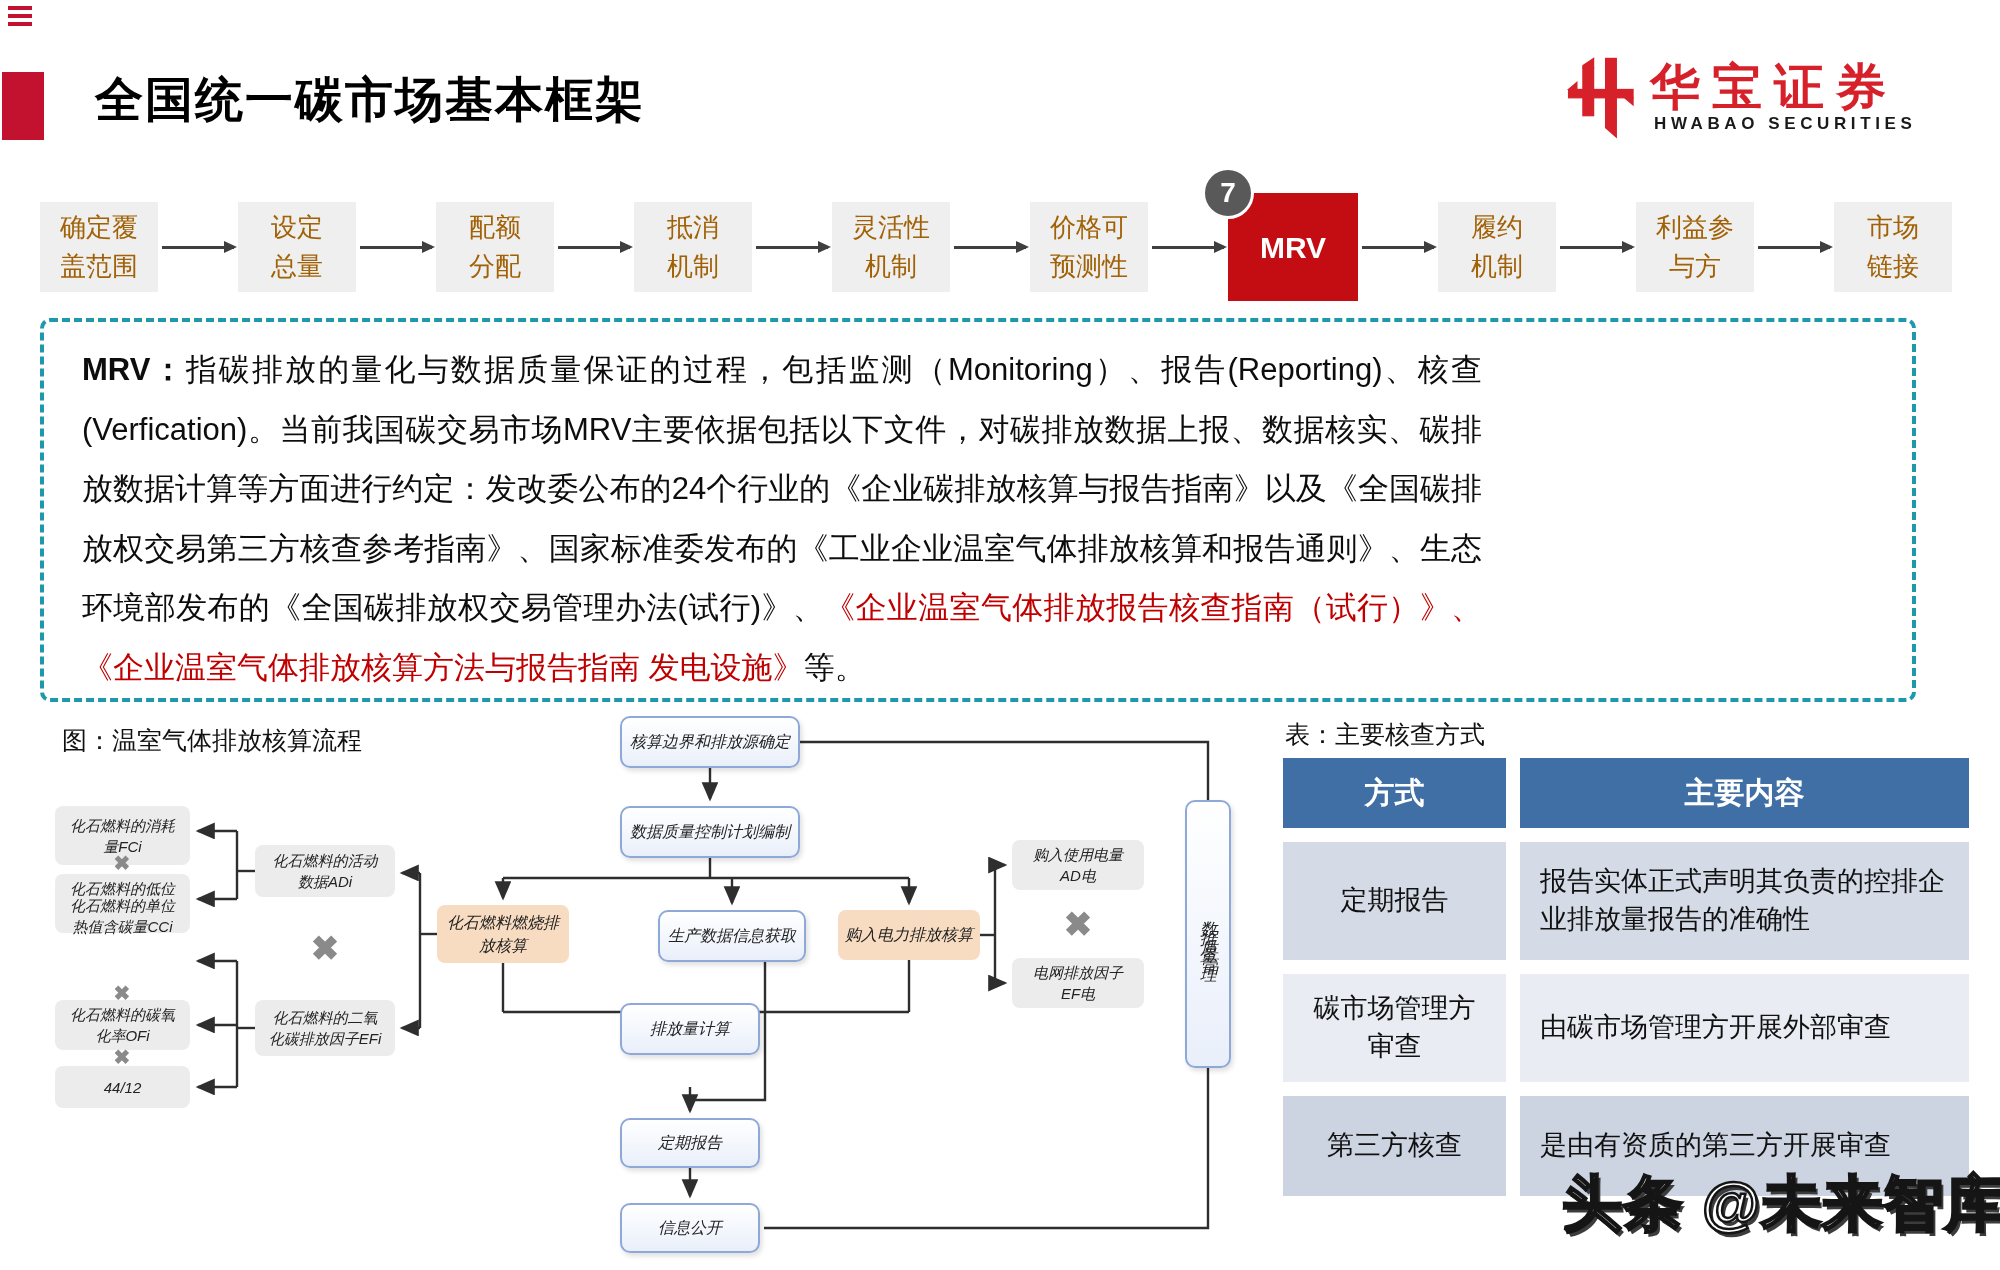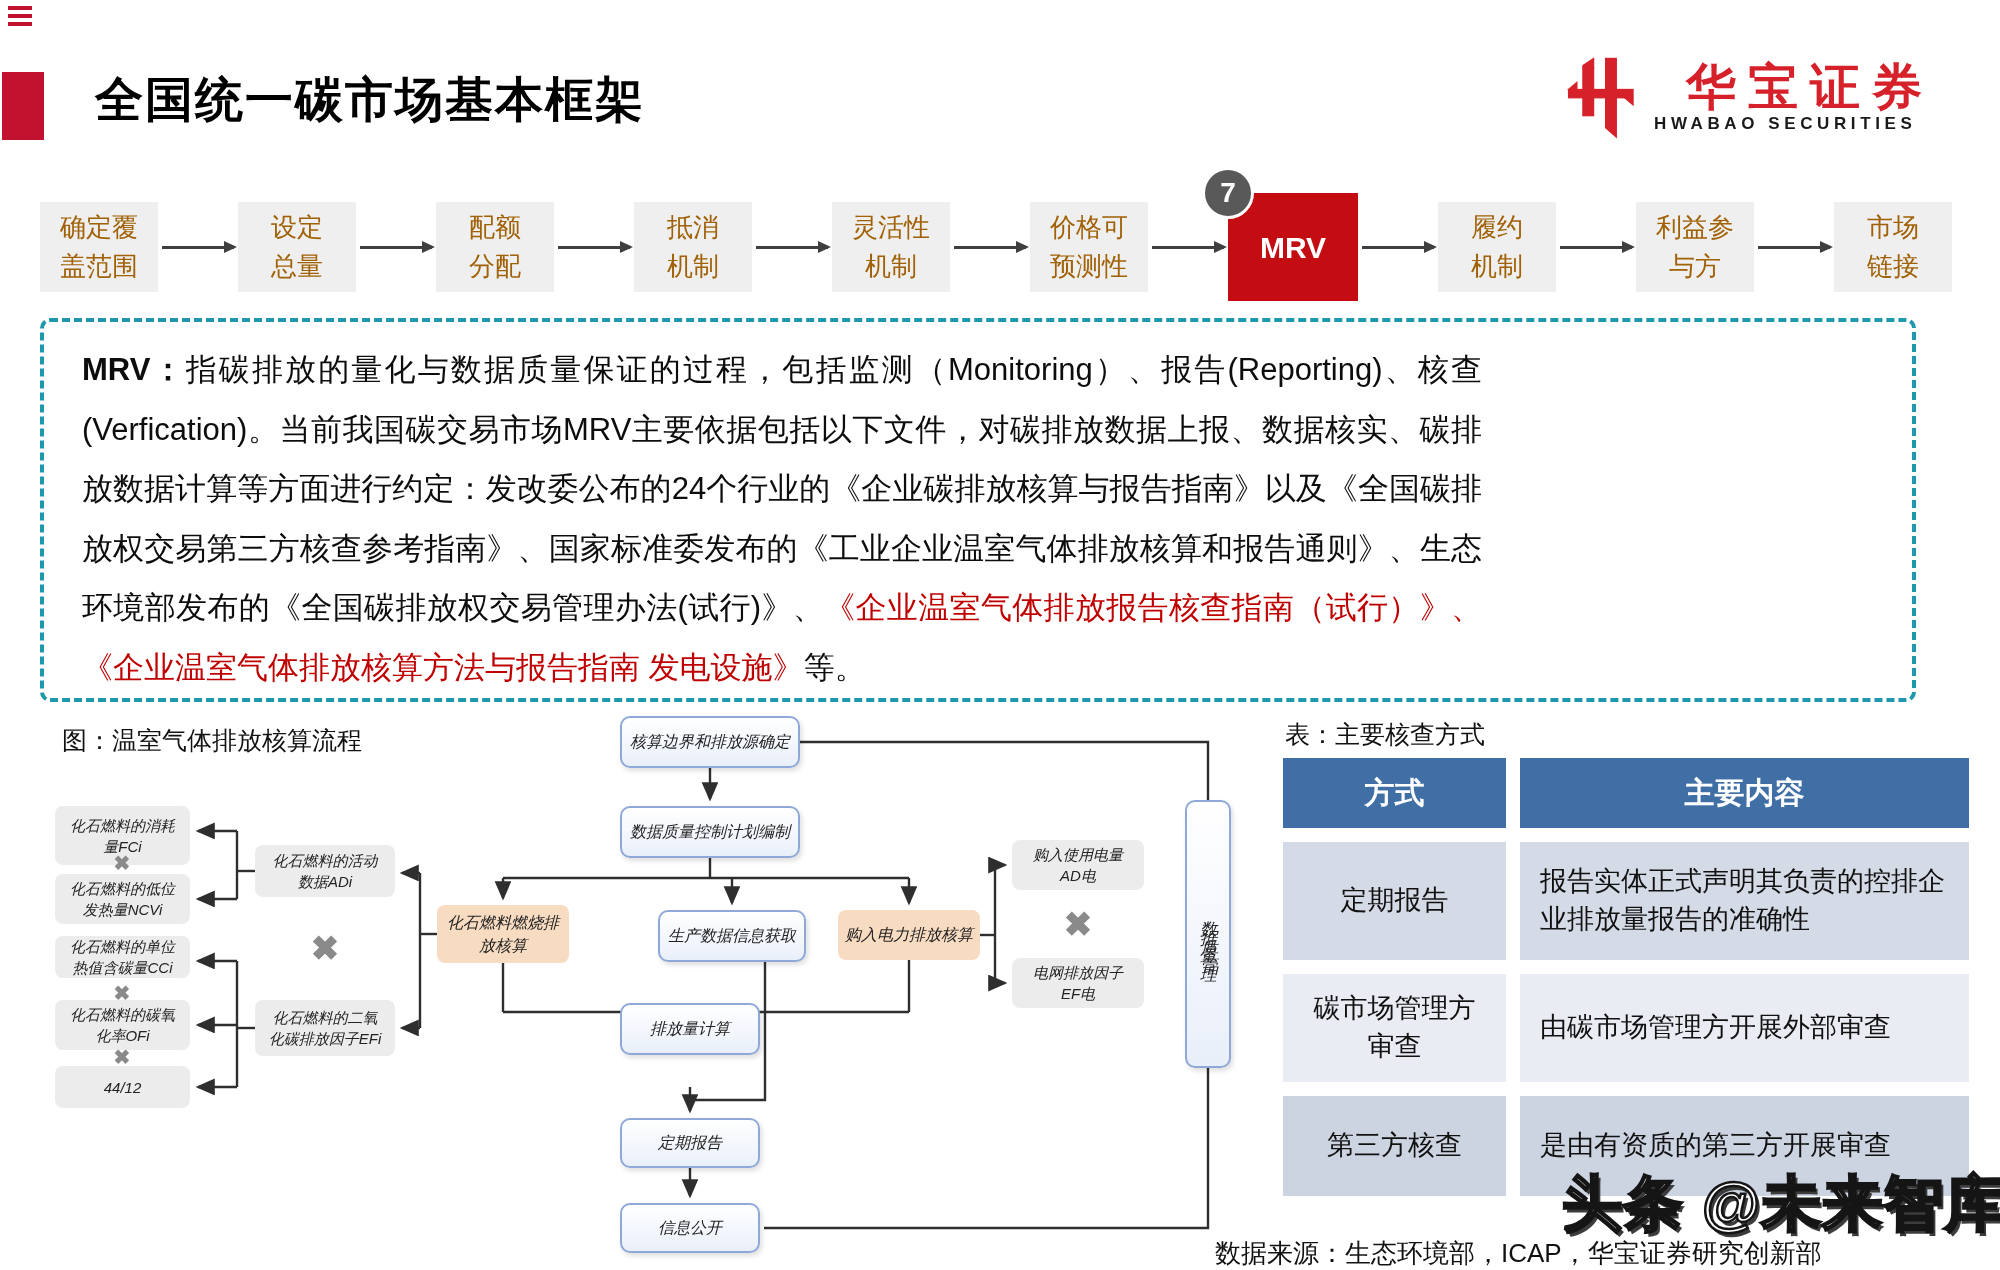--- a/index.html
+++ b/index.html
@@ -7,21 +7,21 @@
         font-family:"Liberation Sans",sans-serif;overflow:hidden;color:#111;}
 
   
   .mini-menu{position:absolute;left:8px;top:6px;width:24px;}
   .mini-menu i{display:block;height:4px;background:#c3122f;margin-bottom:4px;}
 
   
   .title-block{position:absolute;left:2px;top:72px;width:42px;height:68px;background:#c3122f;}
   .page-title{position:absolute;left:95px;top:68px;font-size:48px;font-weight:bold;letter-spacing:2px;color:#000;}
   .logo{position:absolute;left:1566px;top:52px;width:380px;}
-  .logo-cn{position:absolute;left:84px;top:2px;font-size:50px;font-weight:bold;color:#d6212b;letter-spacing:12px;white-space:nowrap;margin-left:36px;}
+  .logo-cn{position:absolute;left:84px;top:2px;font-size:50px;font-weight:bold;color:#d6212b;letter-spacing:12px;white-space:nowrap;}
   .logo-en{position:absolute;left:88px;top:62px;font-size:17px;font-weight:bold;color:#1a1a1a;letter-spacing:4.6px;white-space:nowrap;}
 
   
   .flow{position:absolute;left:40px;top:192px;width:1912px;height:110px;display:flex;align-items:center;}
   .step{width:118px;height:90px;background:#efefef;display:flex;flex-direction:column;justify-content:center;
         text-align:center;font-size:26px;line-height:1.5;color:#a16207;flex:none;}
   .step.mrv{width:130px;height:108px;background:#c30d12;color:#fff;font-weight:bold;font-size:30px;position:relative;}
   .badge{position:absolute;top:-26px;left:-26px;width:46px;height:46px;border-radius:50%;background:#595959;
          color:#fff;font-size:28px;font-weight:bold;display:flex;align-items:center;justify-content:center;border:3px solid #fff;}
   .conn{flex:1;height:0;border-top:3px solid #3f3f3f;position:relative;margin:0 4px;}
@@ -219,21 +219,21 @@
 
   <div class="fg gbox" style="left:55px;top:806px;width:135px;height:59px;">
     <span>化石燃料的消耗</span>
     <span>量FCi</span>
   </div>
   <div class="times t-small" style="left:107px;top:850px;width:30px;height:26px;">✖</div>
   <div class="fg gbox" style="left:55px;top:874px;width:135px;height:50px;">
     <span>化石燃料的低位</span>
     <span>发热量NCVi</span>
   </div>
-  <div class="fg gbox" style="left:55px;top:936px;width:135px;height:42px;">
+  <div class="fg gbox" style="left:55px;top:899px;width:135px;height:34px;">
     <span>化石燃料的单位</span>
     <span>热值含碳量CCi</span>
   </div>
   <div class="times t-small" style="left:107px;top:980px;width:30px;height:26px;">✖</div>
   <div class="fg gbox" style="left:55px;top:1000px;width:135px;height:50px;">
     <span>化石燃料的碳氧</span>
     <span>化率OFi</span>
   </div>
   <div class="times t-small" style="left:107px;top:1044px;width:30px;height:26px;">✖</div>
   <div class="fg gbox" style="left:55px;top:1066px;width:135px;height:42px;">
@@ -283,15 +283,14 @@
     <div class="cell r1 c-content">报告实体正式声明其负责的控排企业排放量报告的准确性</div>
 
     <div class="cell r2 c-left">碳市场管理方审查</div>
     <div class="cell r2 c-content">由碳市场管理方开展外部审查</div>
 
     <div class="cell r3 c-left">第三方核查</div>
     <div class="cell r3 c-content">是由有资质的第三方开展审查</div>
   </div>
 
   <div class="watermark">头条 @未来智库</div>
-  <div class="source">数据来源：生态环境部，ICAP，华宝证券研究创新部</div>
 
 </div>
 
 </body></html>

